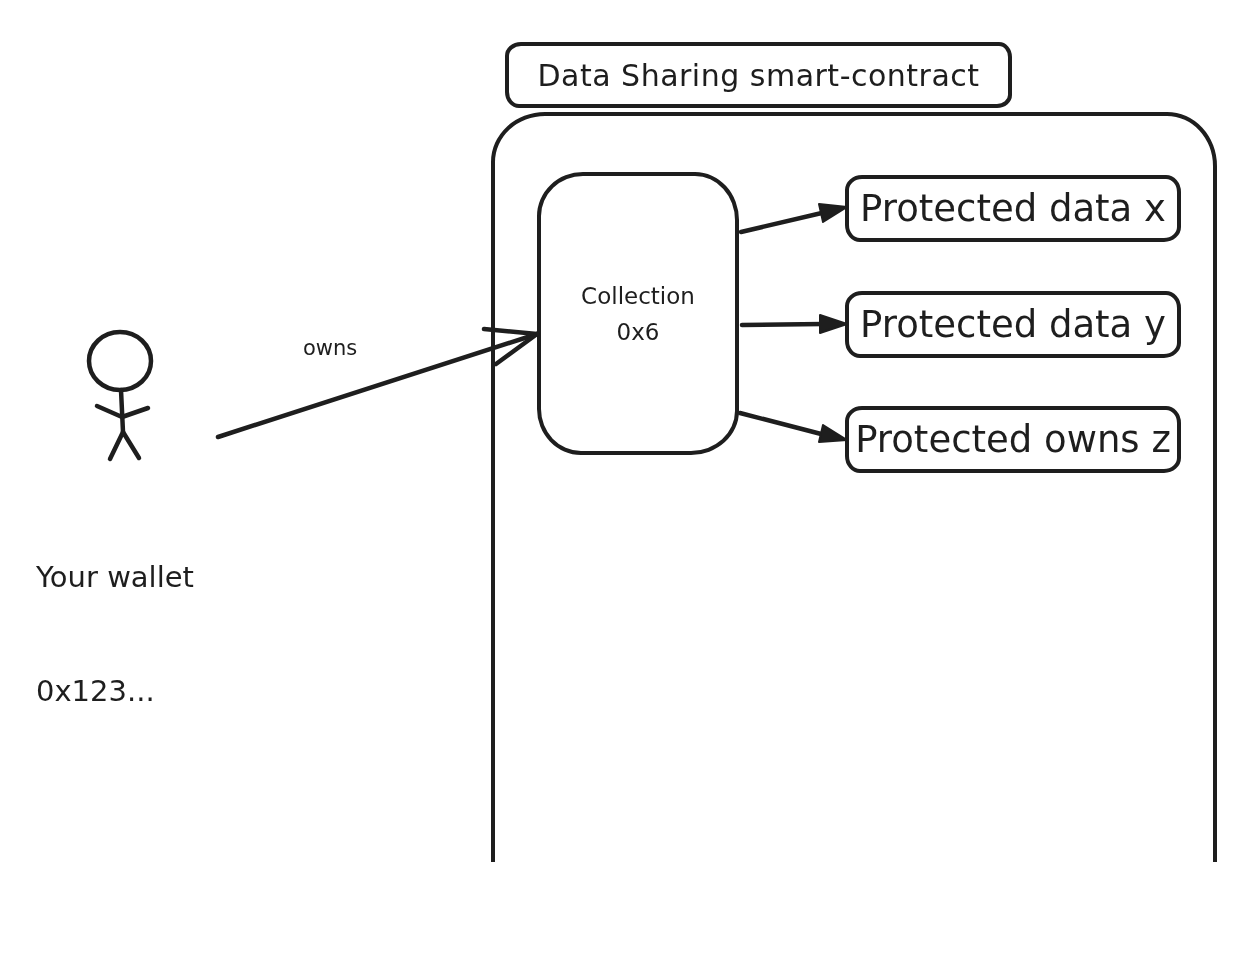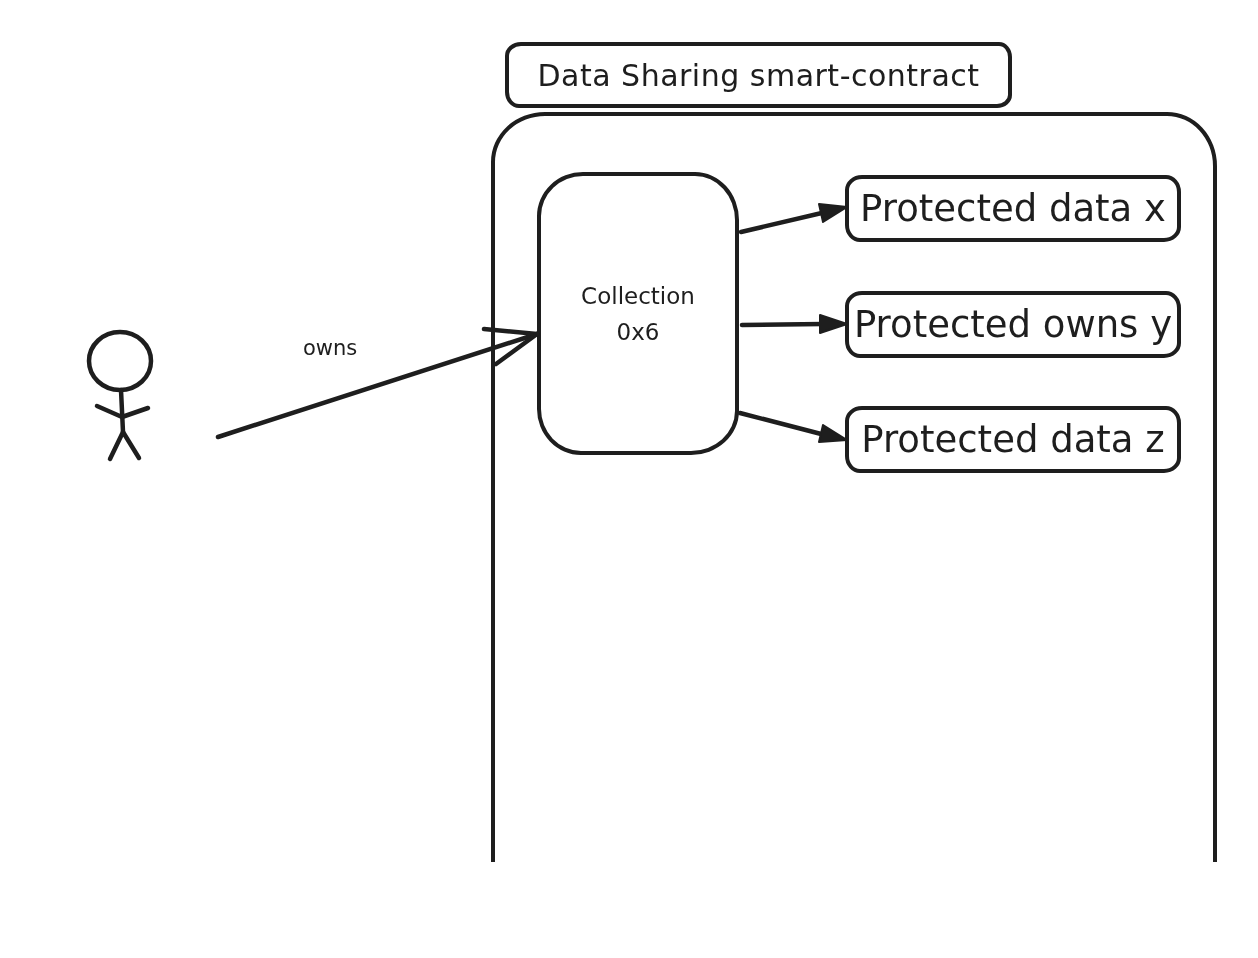--- a/index.html
+++ b/index.html
@@ -106,29 +106,31 @@
 
   <div class="node collection-box">
     <div>Collection</div>
     <div>0x6</div>
   </div>
 
   <div class="node data-box dx">
     <span>Protected data x</span>
   </div>
   <div class="node data-box dy">
-    <span>Protected owns y</span>
+    <span>Protected data y</span>
   </div>
   <div class="node data-box dz">
-    <span>Protected data z</span>
+    <span>Protected owns z</span>
   </div>
 
   <div class="floating-label owns-label">owns</div>
 
   <div class="floating-label actor-label">
+    <div>Your wallet</div>
+    <div>0x123...</div>
   </div>
 
   <svg class="overlay" viewBox="0 0 1258 958" xmlns="http://www.w3.org/2000/svg" fill="none" stroke="#1e1e1e" stroke-width="4.5" stroke-linecap="round" stroke-linejoin="round">
 
     <g>
       <ellipse cx="120" cy="361" rx="31" ry="29"></ellipse>
       <line x1="121" y1="390" x2="123" y2="432"></line>
       <polyline points="97,406 122,417 148,408"></polyline>
       <polyline points="110,459 123,432 139,458"></polyline>
     </g>

